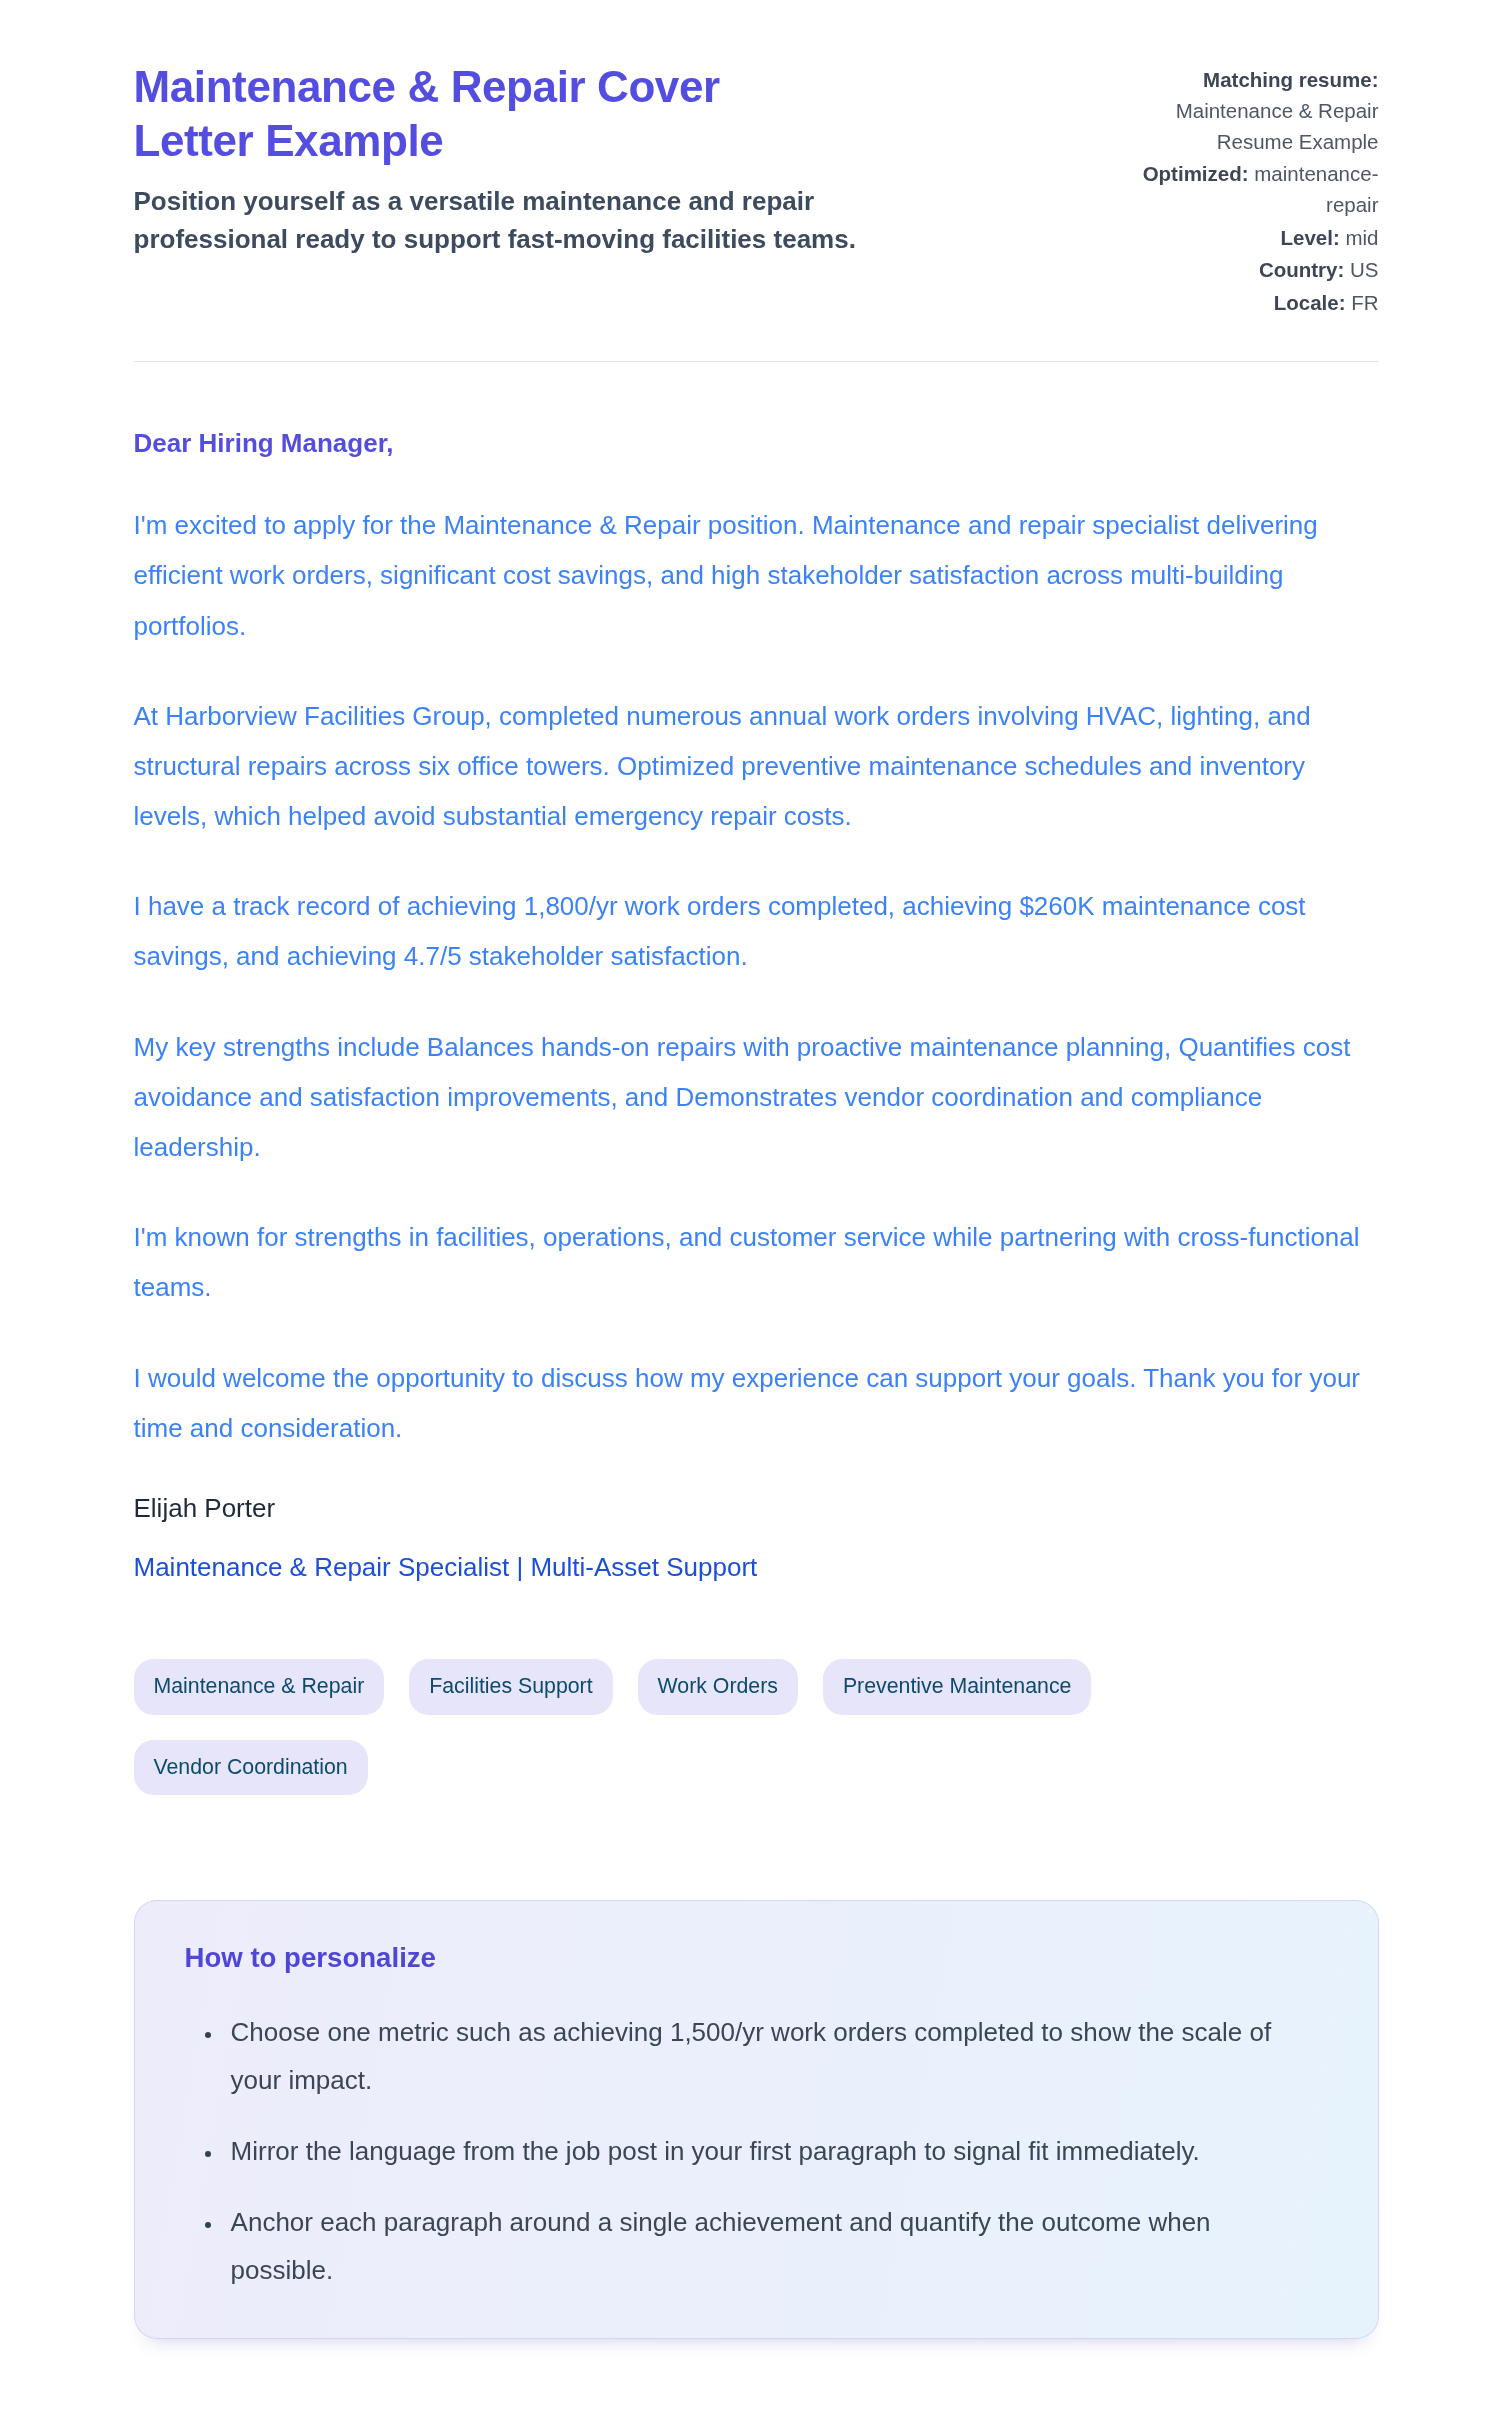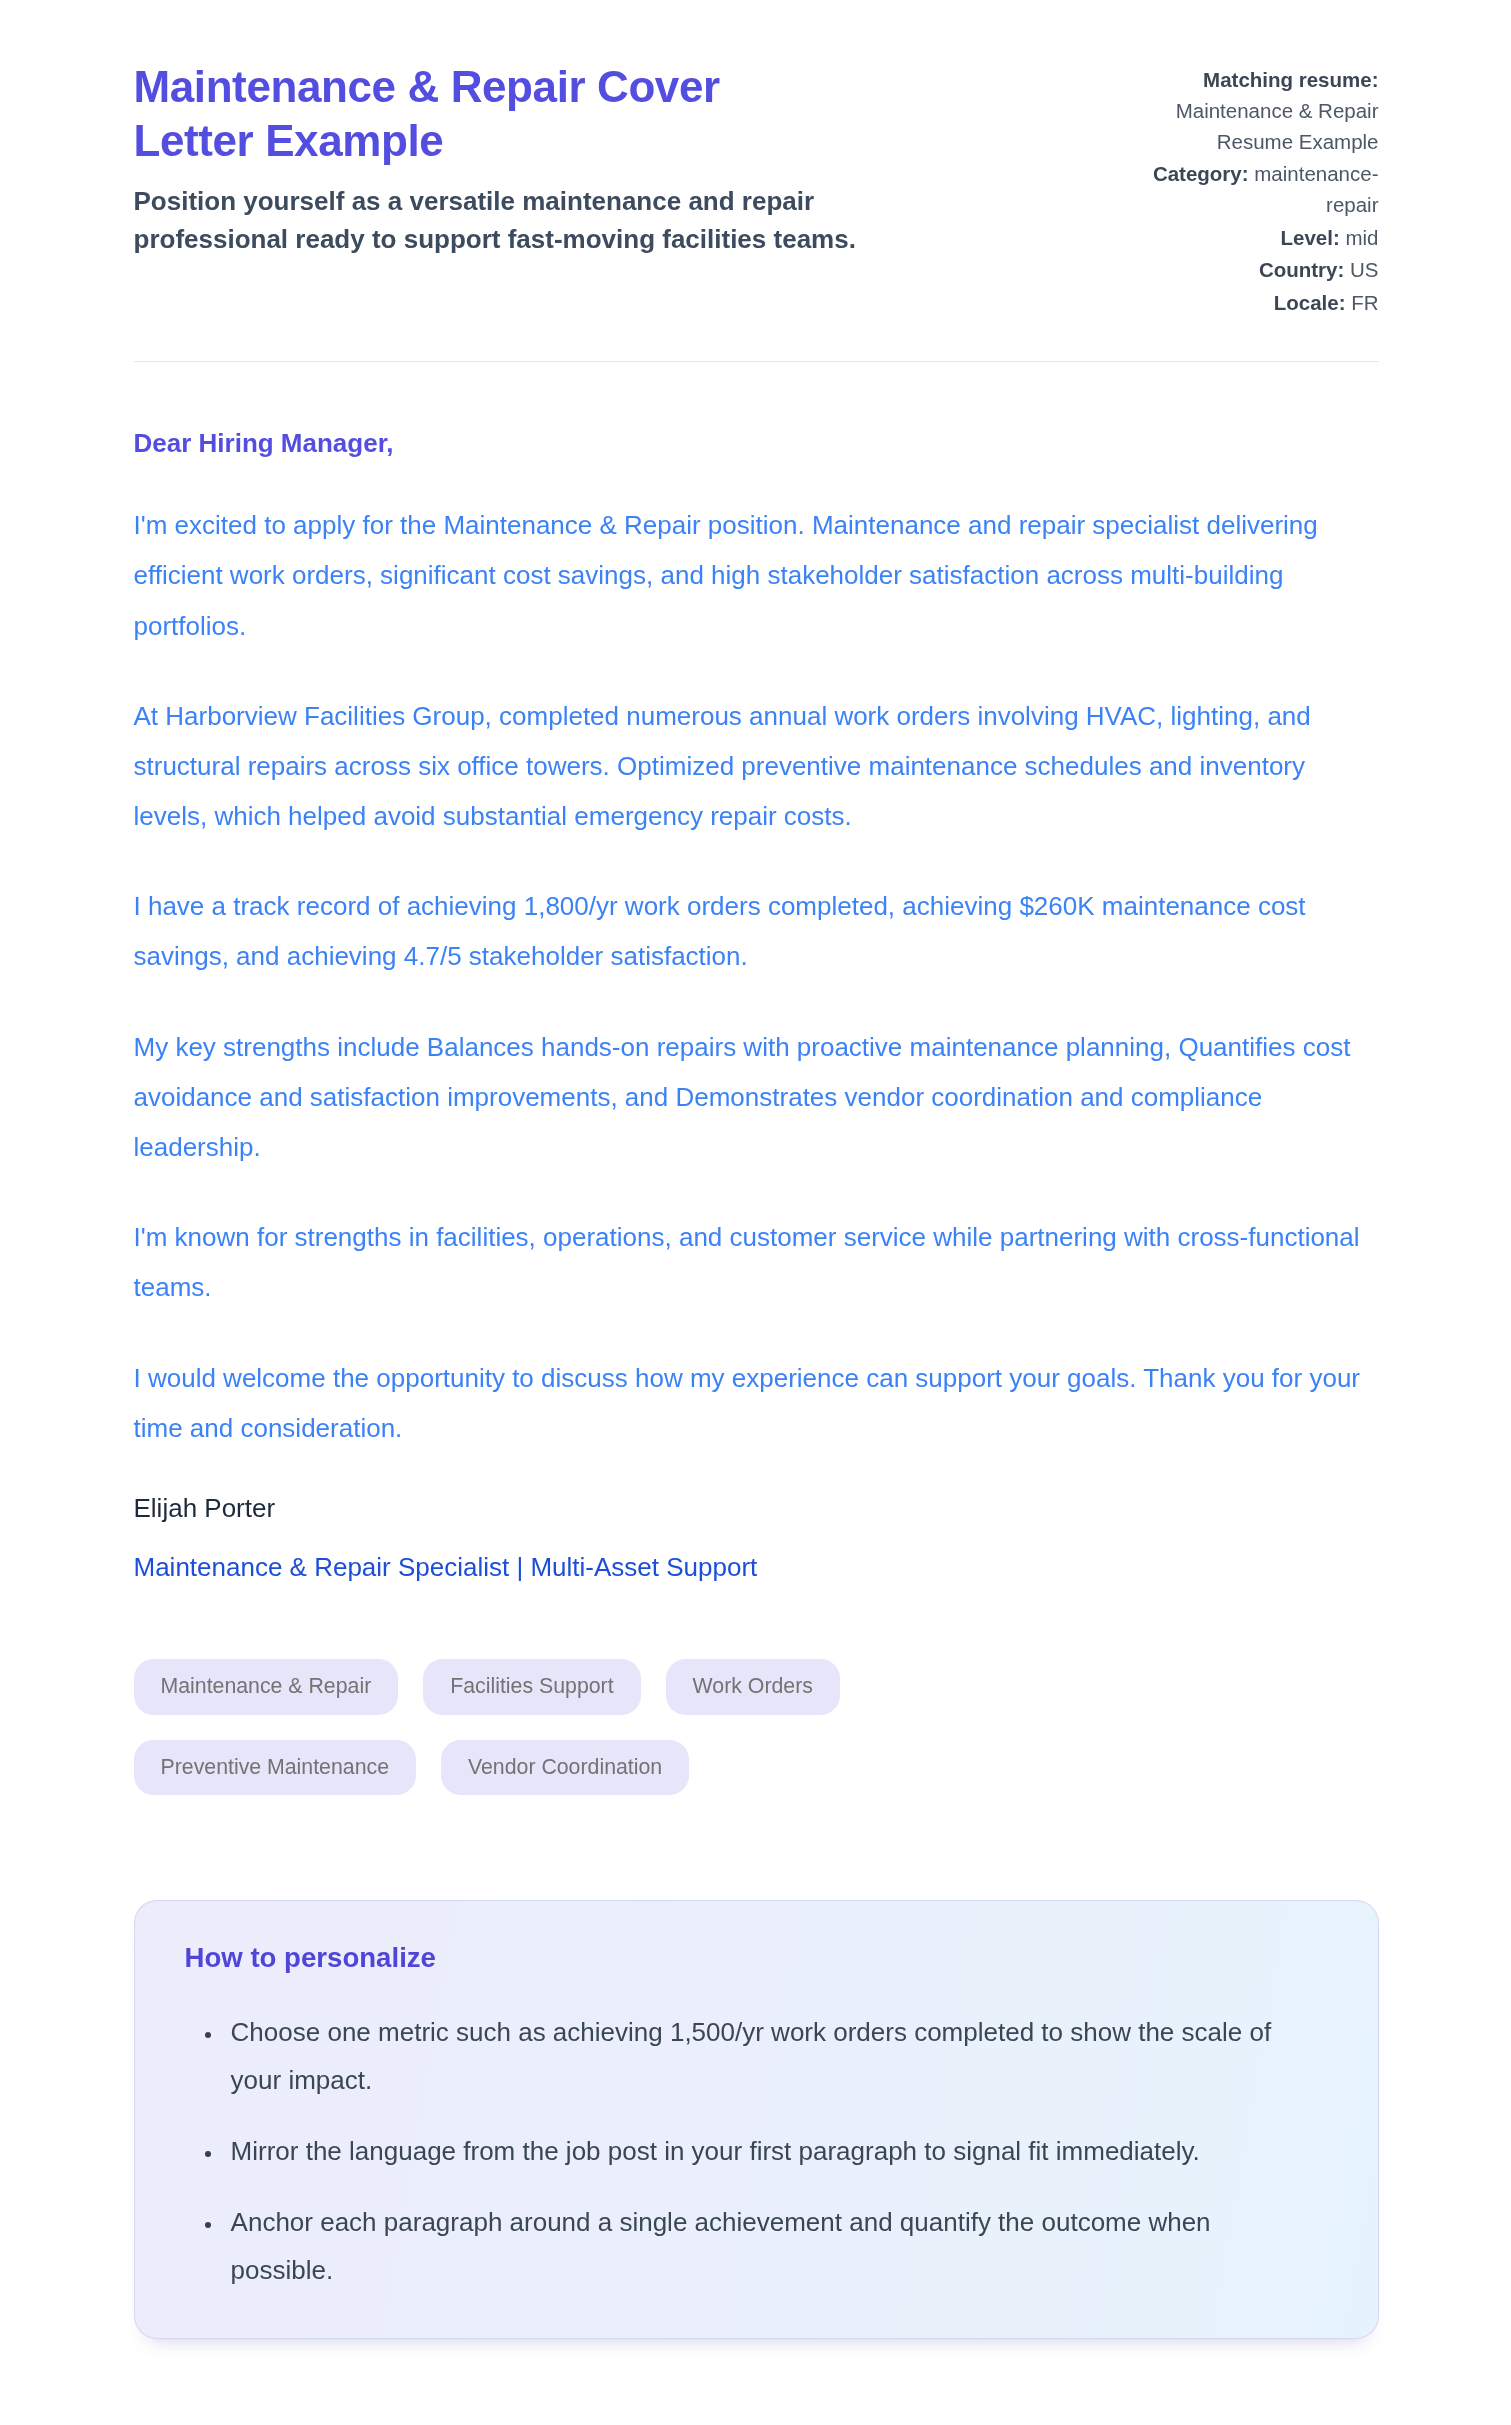--- a/index.html
+++ b/index.html
@@ -42,22 +42,22 @@
   .letter p.para {
     font-size:26px; line-height:1.93; color:#3b82f6;
     margin-bottom:40px;
   }
   .sig-name { margin-top:36px; font-size:26px; font-weight:400; color:#1e293b; }
   .sig-role { margin-top:28.5px; font-size:26px; color:#1d4ed8; }
 
   
   .tags { margin-top:76px; display:flex; flex-wrap:wrap; gap:25px; max-width:978px; }
   .tag {
-    display:inline-block; background:#e7e5f9; color:#737373;
-    font-size:21.3px; line-height:1; padding:17px 27px;
+    display:inline-block; background:#e7e5f9; color:#0c4a6e;
+    font-size:21.3px; line-height:1; padding:17px 20px;
     border-radius:19.6px; cursor:pointer; white-space:nowrap;
   }
 
   
   .tipbox {
     margin-top:105px; margin-bottom:85px;
     background:linear-gradient(100deg,#edecfb 0%,#eaf0fb 55%,#e7f3fc 100%);
     border:0.9px solid rgba(186,186,232,0.45);
     border-radius:23px;
     padding:41px 50px 44px 50px;
@@ -81,21 +81,21 @@
     <div class="header-left">
       <h1 class="title">Maintenance &amp; Repair Cover Letter Example</h1>
       <p class="subtitle">Position yourself as a versatile maintenance and repair professional ready to support fast-moving facilities teams.</p>
     </div>
     <aside class="meta">
       <div class="meta-row">
         <b>Matching resume:</b>
         <span>Maintenance &amp; Repair Resume Example</span>
       </div>
       <div class="meta-row">
-        <b>Category:</b>
+        <b>Optimized:</b>
         <span>maintenance-repair</span>
       </div>
       <div class="meta-row">
         <b>Level:</b>
         <span>mid</span>
       </div>
       <div class="meta-row">
         <b>Country:</b>
         <span>US</span>
       </div>

